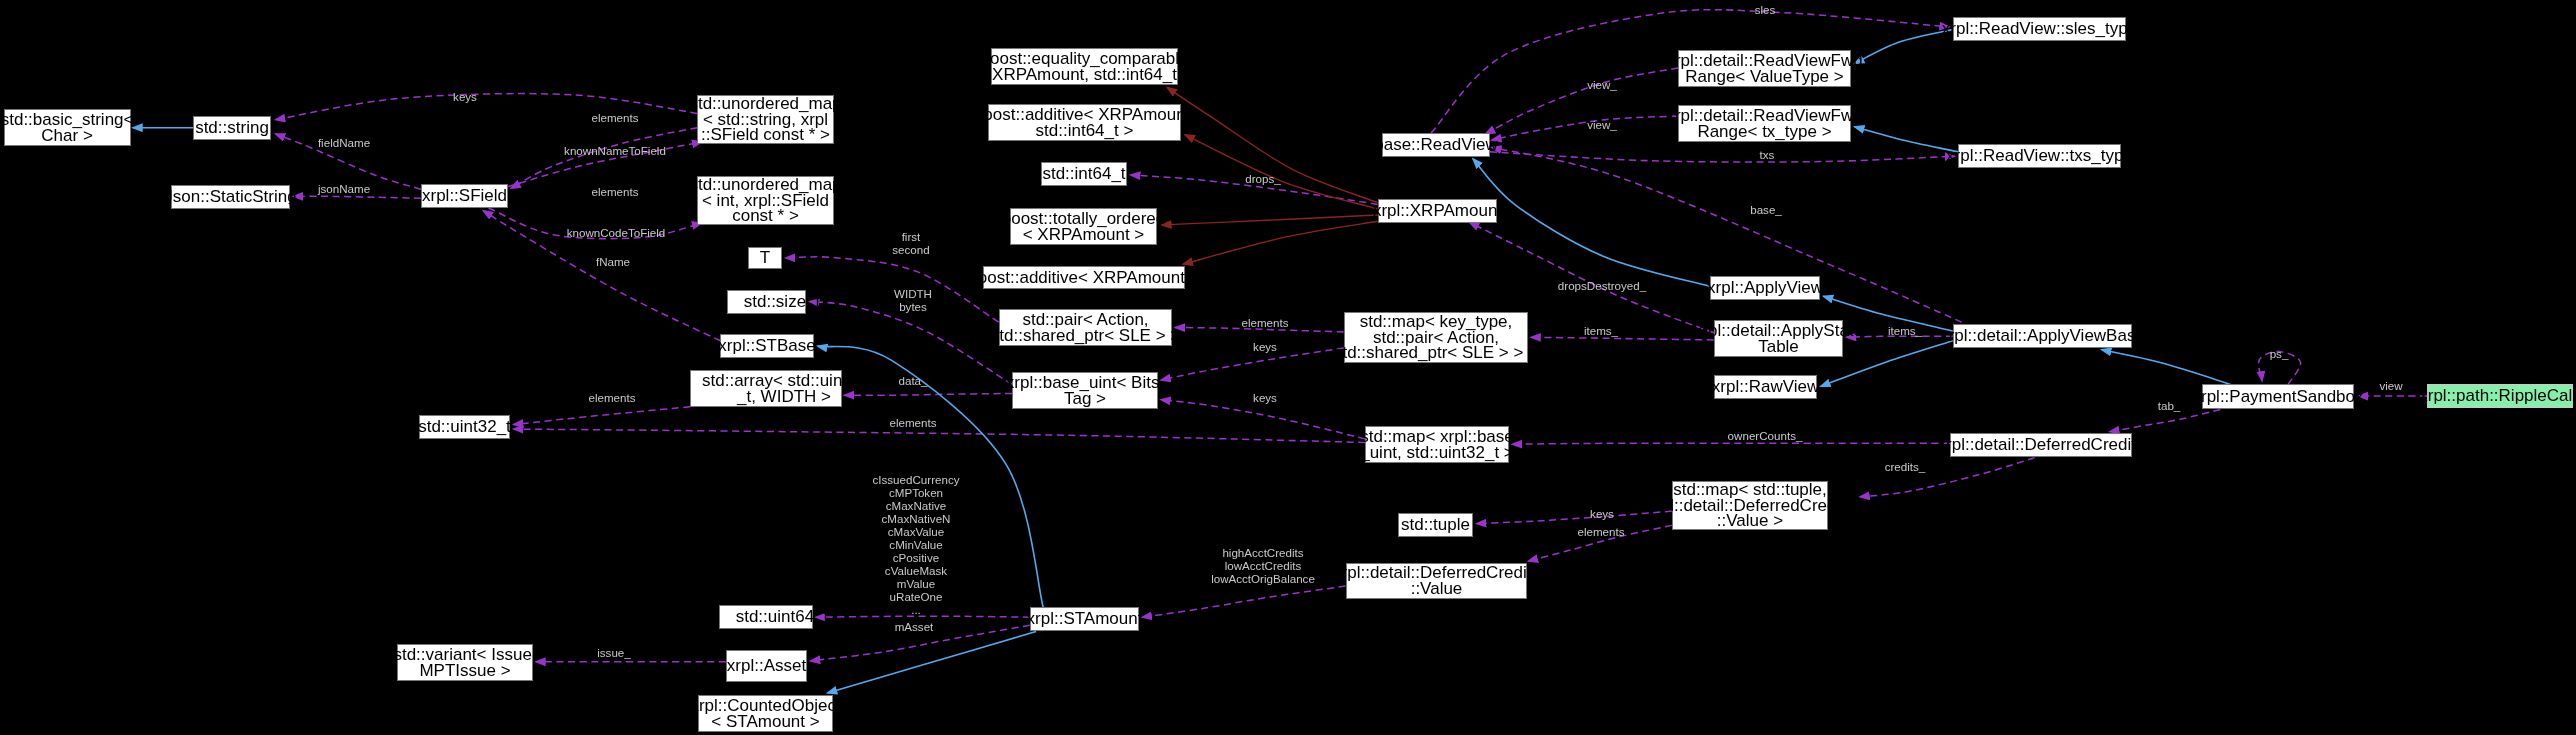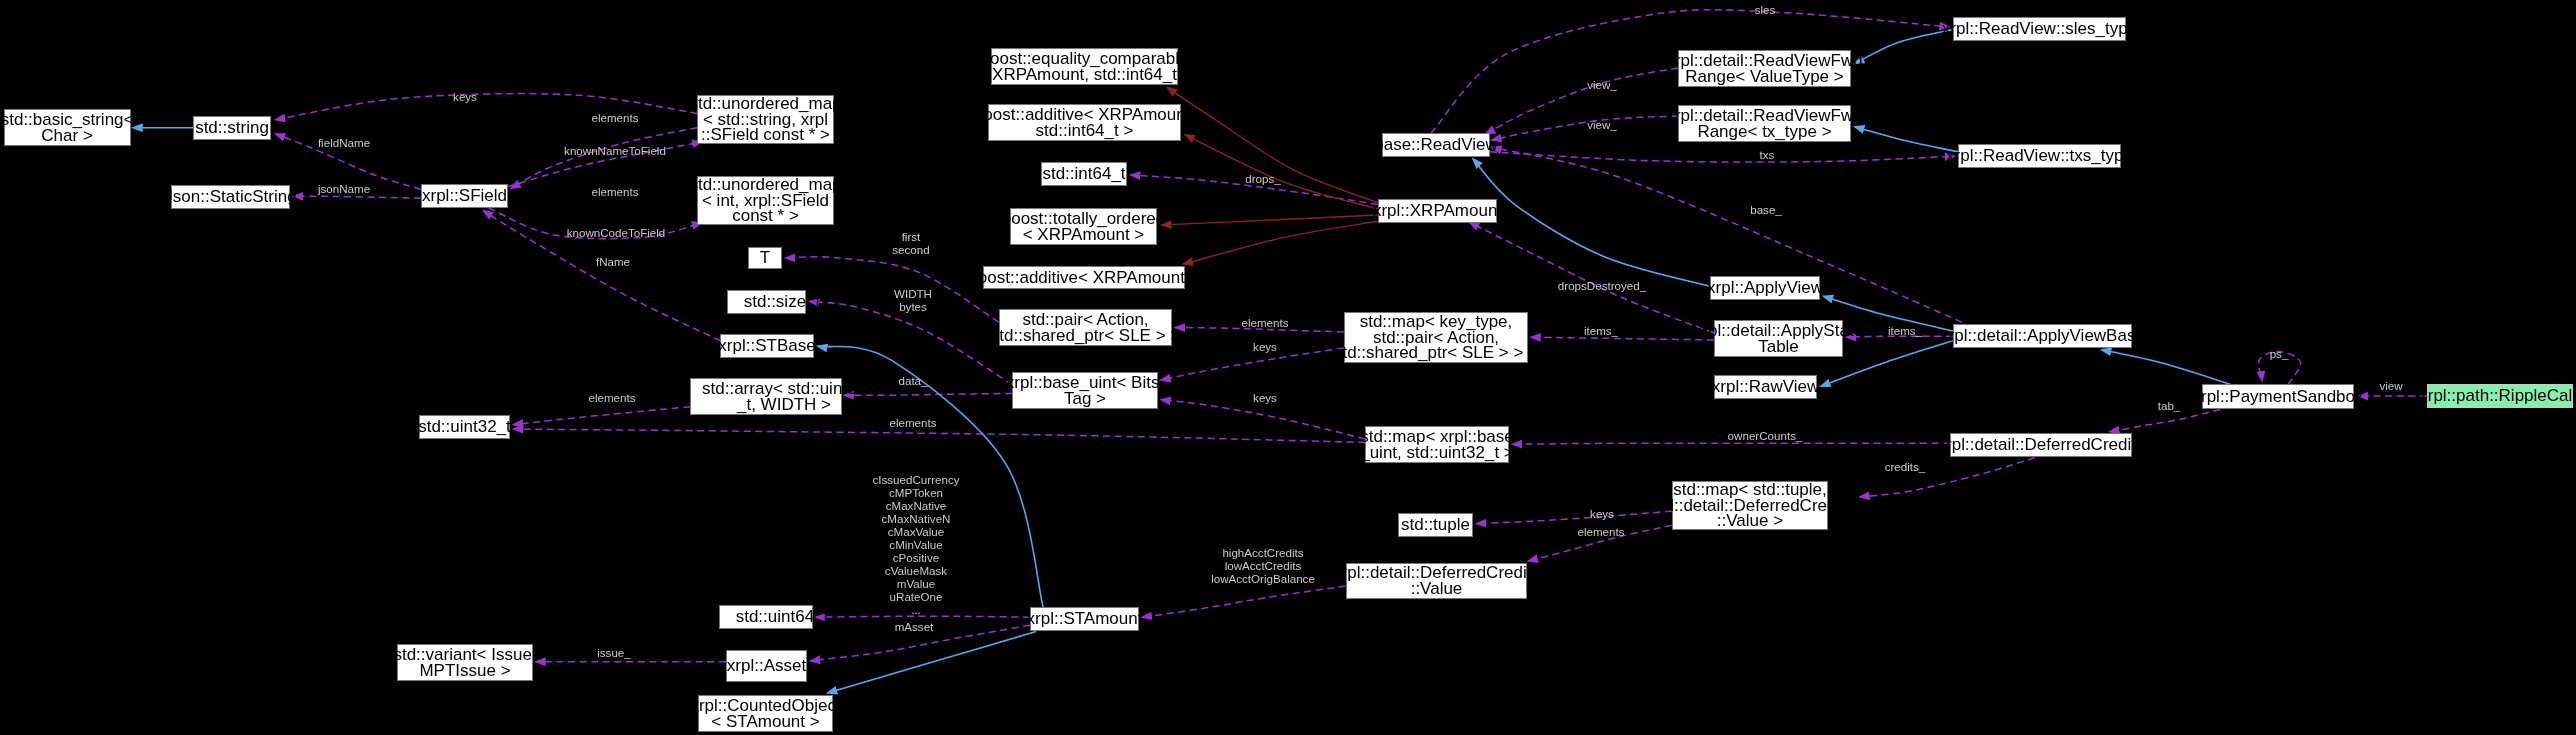--- a/index.html
+++ b/index.html
@@ -107,21 +107,21 @@
     </div>
     <div class="node" style="left: 748px; top: 247px; width: 34px; height: 22px;">
       <div>T</div>
     </div>
     <div class="node" style="left: 727px; top: 290px; width: 79px; height: 24px; padding-left: 31px;">
       <div>std::size_t</div>
     </div>
     <div class="node" style="left: 720px; top: 334px; width: 94px; height: 24px;">
       <div>xrpl::STBase</div>
     </div>
-    <div class="node" style="left: 690px; top: 378px; width: 152px; height: 37px; padding-left: 36px;">
+    <div class="node" style="left: 690px; top: 370px; width: 152px; height: 37px; padding-left: 36px;">
       <div>std::array&lt; std::uint32</div>
       <div>_t, WIDTH &gt;</div>
     </div>
     <div class="node" style="left: 419px; top: 415px; width: 91px; height: 24px;">
       <div>std::uint32_t</div>
     </div>
     <div class="node" style="left: 719px; top: 605px; width: 94px; height: 24px; padding-left: 32px;">
       <div>std::uint64_t</div>
     </div>
     <div class="node" style="left: 397px; top: 644px; width: 136px; height: 37px;">

